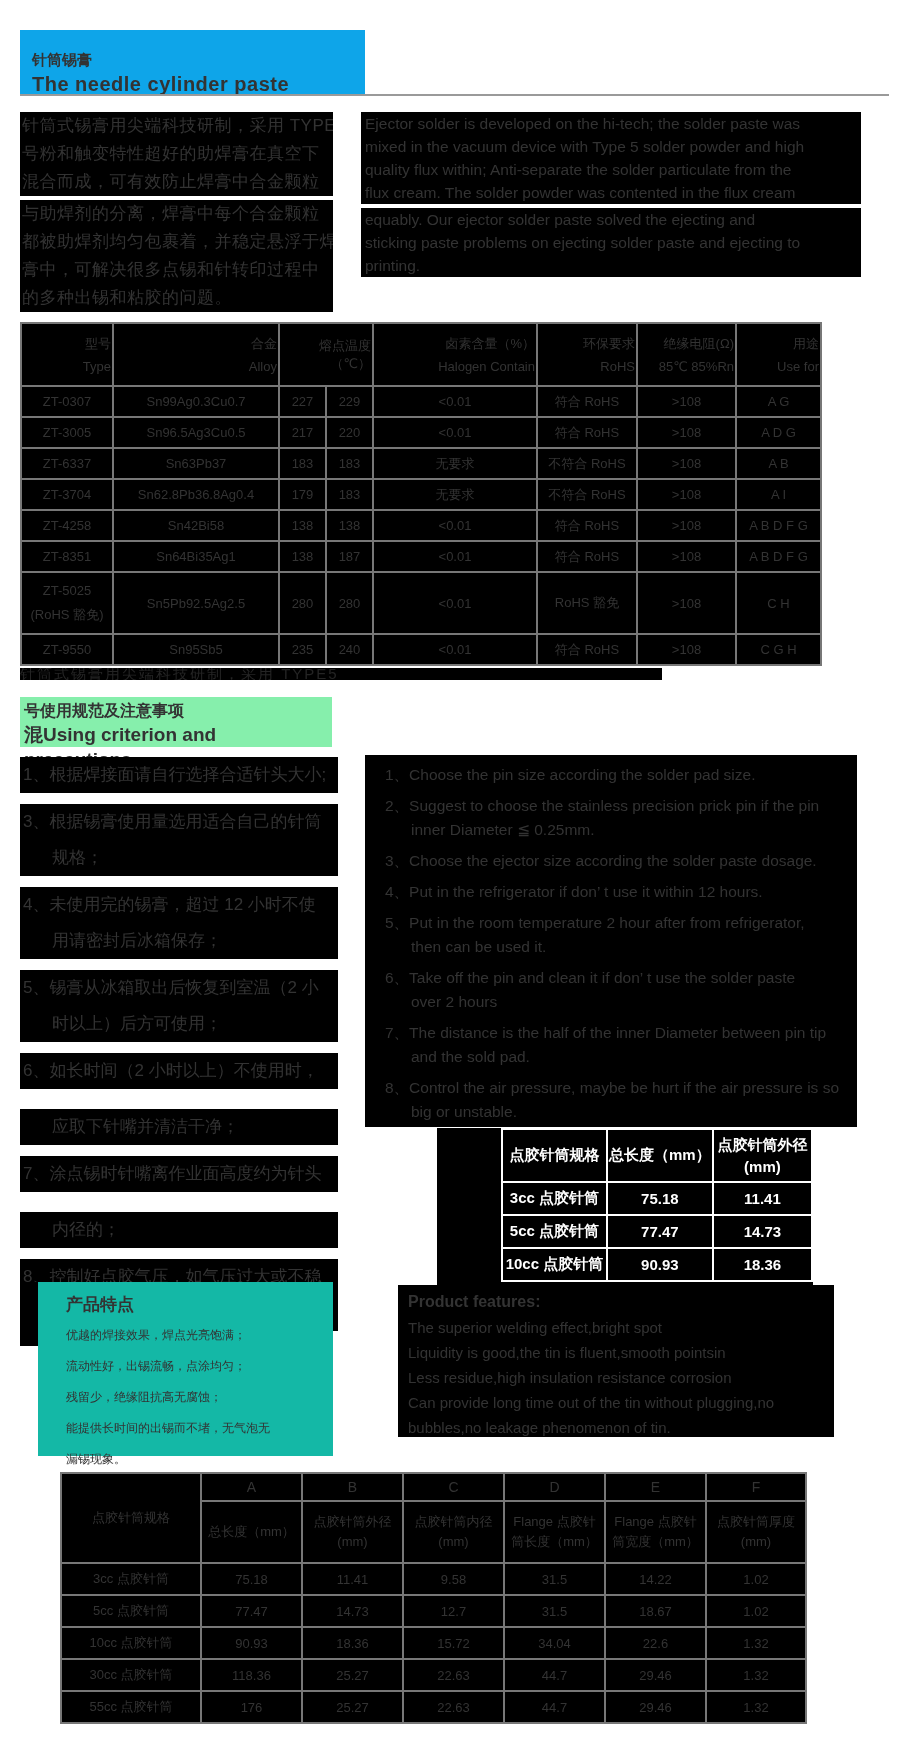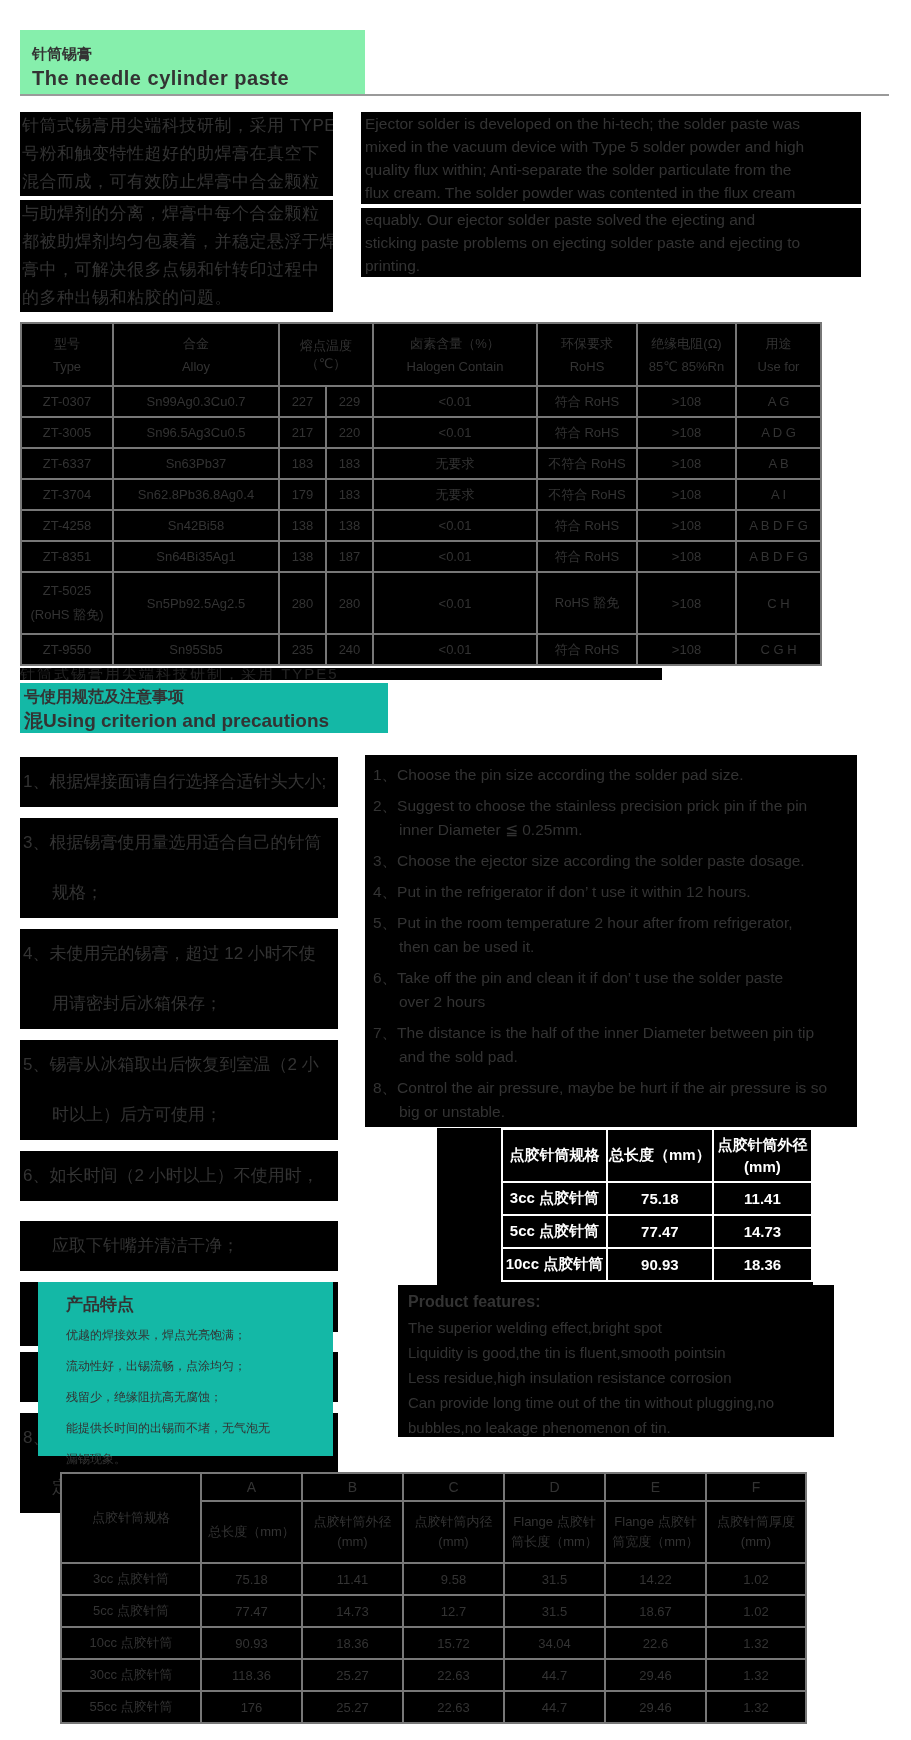--- a/index.html
+++ b/index.html
@@ -4,58 +4,58 @@
 <title>针筒锡膏 datasheet</title>
 <style>
   html,body{margin:0;padding:0;background:#fff;}
   body{font-family:"Liberation Sans","DejaVu Sans",sans-serif;}
   .page{position:relative;width:911px;height:1740px;background:#fff;overflow:hidden;color:#333;}
   .abs{position:absolute;}
   .blkbg{background:#000;color:#333;}
   .nowrap{white-space:nowrap;overflow:hidden;}
 
   
-  .title-block{left:20px;top:30px;width:345px;height:64px;background:#86efac;box-sizing:border-box;padding:14px 12px;}
+  .title-block{left:20px;top:30px;width:345px;height:64px;background:#0ea5e9;box-sizing:border-box;padding:20px 12px;}
   .title-cn{font-size:15px;font-weight:bold;line-height:20px;}
   .title-en{font-size:20px;font-weight:bold;line-height:28px;letter-spacing:.5px;}
   .rule{left:20px;top:94px;width:869px;height:2px;background:#9a9a9a;}
 
   
   .intro-cn{left:20px;top:112px;width:313px;}
   .intro-cn .line{font-size:17px;line-height:28px;padding:0 2px;letter-spacing:.5px;}
   .intro-en{left:361px;top:112px;width:500px;}
   .intro-en .line{font-size:15.5px;line-height:23px;padding:0 4px;}
   .wgap{height:4px;background:#fff;}
 
   
   table.dark{border-collapse:collapse;background:#000;table-layout:fixed;}
   table.dark td{border:2px solid #777;color:#333;text-align:center;vertical-align:middle;font-size:13px;overflow:hidden;}
   .solder-table{left:20px;top:322px;}
   .solder-table td{height:27px;}
-  .solder-table td.hd{height:59px;}
+  .solder-table td.hd{height:59px;text-align:right;}
   .solder-table td.hd div{line-height:23px;}
   .solder-table tr.tall td{height:58px;}
   .solder-table tr.tall td div{line-height:24px;}
 
   
   .garble{left:20px;top:668px;width:642px;height:12px;background:#000;overflow:hidden;color:#242424;font-size:15px;line-height:11px;letter-spacing:2px;white-space:nowrap;}
 
   
-  .usage-header{left:20px;top:683px;width:368px;height:50px;background:#14b8a6;box-sizing:border-box;padding:2px 4px;}
+  .usage-header{left:20px;top:697px;width:312px;height:50px;background:#86efac;box-sizing:border-box;padding:2px 4px;}
   .usage-title-cn{font-size:16px;font-weight:bold;line-height:23px;}
   .usage-title-en{font-size:19px;font-weight:bold;line-height:25px;}
 
   
   .usage-cn{left:20px;top:757px;width:318px;}
   .usage-cn .item{margin-bottom:11px;}
-  .usage-cn .l{background:#000;font-size:17px;line-height:28px;padding:11px 3px;white-space:nowrap;overflow:hidden;}
+  .usage-cn .l{background:#000;font-size:17px;line-height:28px;padding:4px 3px;white-space:nowrap;overflow:hidden;}
   .usage-cn .l2{padding-left:32px;}
   .usage-cn .item.split .l2{margin-top:20px;}
   .usage-en{left:365px;top:755px;width:492px;height:372px;background:#000;box-sizing:border-box;padding:8px 8px;}
-  .usage-en .item{margin-bottom:7px;}
+  .usage-en .item{margin-bottom:7px;margin-left:12px;}
   .usage-en .l{font-size:15.5px;line-height:24px;white-space:nowrap;overflow:hidden;}
   .usage-en .l2{padding-left:26px;}
 
   
   .small-table-wrap{left:437px;top:1128px;width:376px;height:158px;background:#000;overflow:hidden;}
   table.small{border-collapse:collapse;margin-left:64px;table-layout:fixed;background:#000;}
   table.small td{border:2px solid #fff;color:#fff;text-align:center;vertical-align:middle;font-size:15px;font-weight:bold;overflow:hidden;white-space:nowrap;}
   table.small td.h{height:49px;}
   table.small td{height:29px;}
   table.small td.h div{line-height:22px;}

